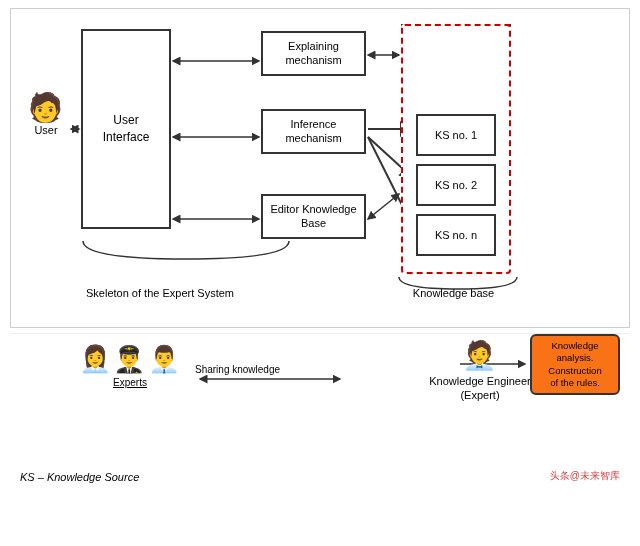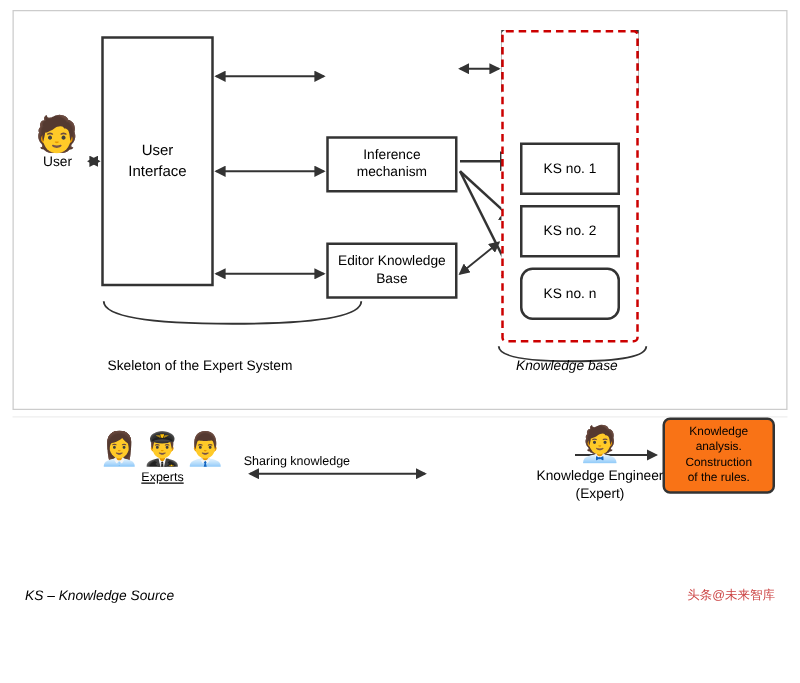--- a/index.html
+++ b/index.html
@@ -122,37 +122,36 @@
       border: 2px solid #333;
       display: flex;
       align-items: center;
       justify-content: center;
       font-size: 11px;
       background: #fff;
       left: 405px;
     }
     .ks1 { top: 105px; }
     .ks2 { top: 155px; }
-    .ksn { top: 205px; border-radius: 10px; }
+    .ksn { top: 205px; }
     
     .skeleton-label {
       position: absolute;
       bottom: 28px;
       left: 75px;
       font-size: 11px;
       text-align: center;
     }
     .kb-label {
       position: absolute;
       bottom: 28px;
       left: 385px;
       font-size: 11px;
       text-align: center;
       width: 115px;
-      font-style: italic;
     }
     
     .arrows-svg {
       position: absolute;
       top: 0;
       left: 0;
       width: 100%;
       height: 100%;
       pointer-events: none;
     }
@@ -280,20 +279,24 @@
 
     <div class="user-area">
       <div class="person-icon">🧑</div>
       <div class="person-label">User</div>
     </div>
 
     <div class="ui-box">
       <span>User<br>Interface</span>
     </div>
 
+    <div class="mech-box explaining-box">
+      <span>Explaining
+mechanism</span>
+    </div>
 
     <div class="mech-box editor-box">
       <span>Editor
 Knowledge
 Base</span>
     </div>
 
     <div class="mech-box inference-box">
       <span>Inference
 mechanism</span>

